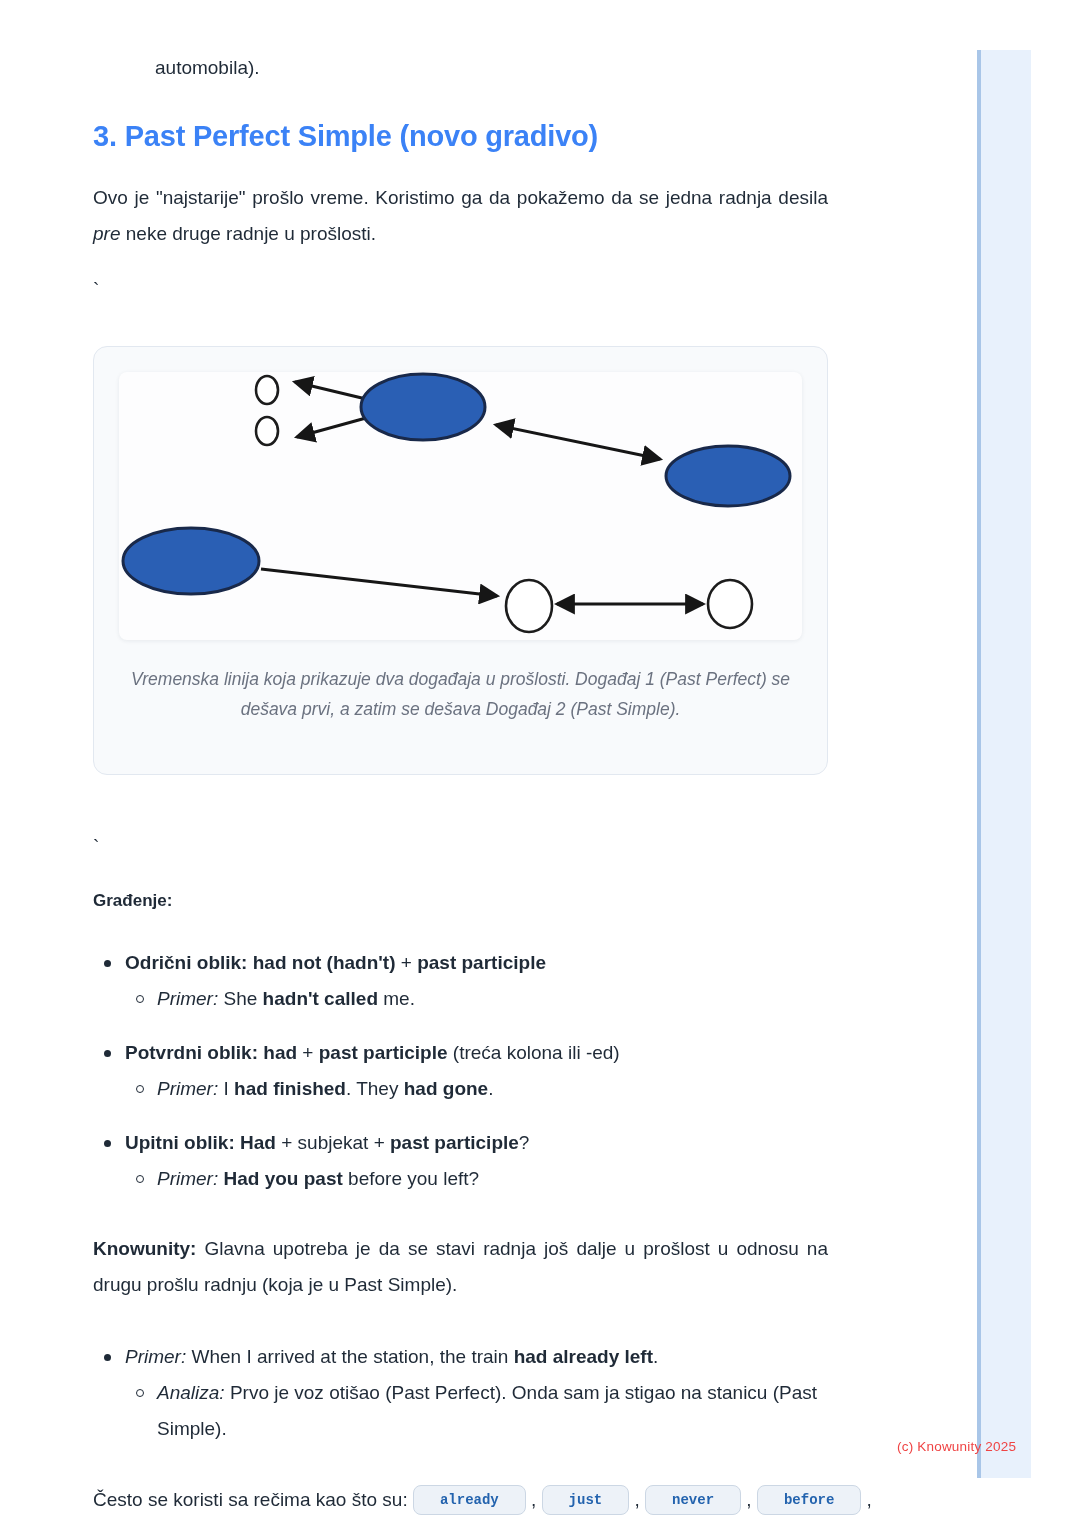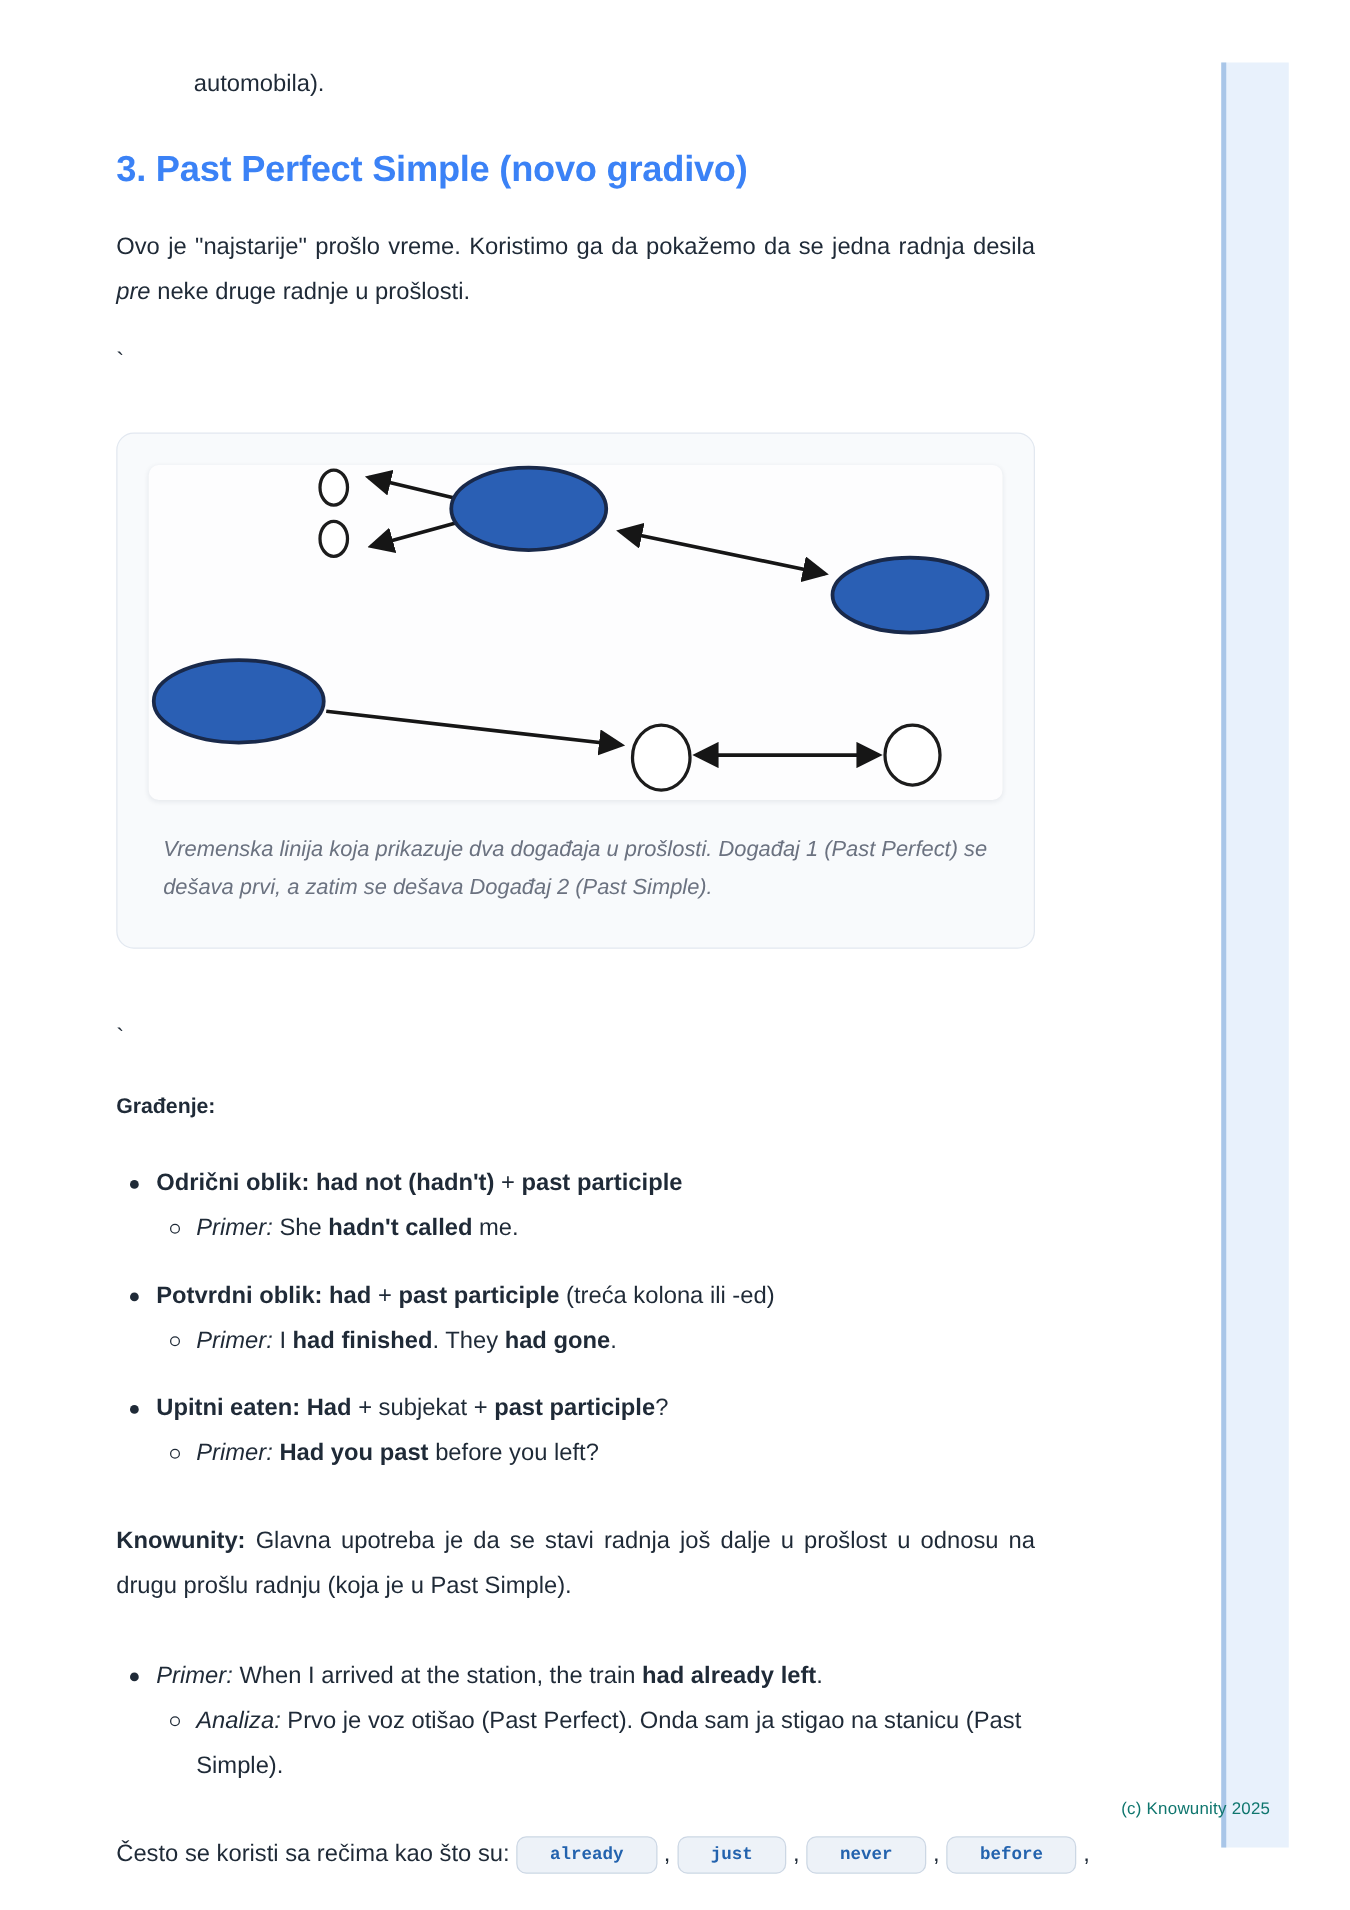--- a/index.html
+++ b/index.html
@@ -14,21 +14,21 @@
   .page{
     position:relative; width:1080px; height:1528px; background:#fff; overflow:hidden;
     font-family:"Liberation Sans", sans-serif; color:var(--ink);
   }
   .side-bar{
     position:absolute; left:977px; top:50px; width:54px; height:1428px;
     background:var(--bar-fill); border-left:4px solid var(--bar-edge); z-index:1;
   }
   .watermark{
     position:absolute; left:897px; top:1439px; z-index:3;
-    font-size:13.5px; color:#0f766e; letter-spacing:.2px; white-space:nowrap;
+    font-size:13.5px; color:#ef4444; letter-spacing:.2px; white-space:nowrap;
   }
   .content{
     position:relative; z-index:2; margin-left:93px; width:735px; padding-top:50px;
     font-size:19px; line-height:36px;
   }
   .hang{padding-left:62px;}
   h2.heading{
     margin-top:30px; font-size:29px; line-height:40px; font-weight:800;
     color:var(--accent); letter-spacing:-.2px;
   }
@@ -41,21 +41,21 @@
   figure.card{
     margin-top:38px; background:var(--card-bg); border:1px solid var(--card-border);
     border-radius:14px; padding:25px 25px 34px 25px; width:735px;
   }
   .canvas{
     width:683px; height:268px; background:#fdfdfe; border-radius:8px;
     box-shadow:0 1px 4px rgba(30,41,59,.08); overflow:hidden;
   }
   .canvas svg{display:block;}
   figcaption.caption{
-    margin:24px auto 0 auto; max-width:660px; text-align:left;
+    margin:24px auto 16px auto; max-width:660px; text-align:center;
     font-style:italic; font-size:17.5px; line-height:30px; color:var(--muted);
   }
   .label{margin-top:18px; font-weight:700; font-size:17px;}
   .blist{margin-top:26px; list-style:none;}
   .blist > li{position:relative; padding-left:32px; margin-bottom:18px;}
   .m1{
     position:absolute; left:11px; top:15px; width:7px; height:7px; border-radius:50%;
     background:var(--ink);
   }
   .subrow{position:relative; padding-left:32px;}
@@ -133,21 +133,21 @@
       <li>
         <span class="m1"></span>
         <p><span class="b">Potvrdni oblik: had</span><span> + </span><span class="b">past participle</span><span> (treća kolona ili -ed)</span></p>
         <div class="subrow">
           <span class="m2"></span>
           <p><span class="i">Primer:</span><span> I </span><span class="b">had finished</span><span>. They </span><span class="b">had gone</span><span>.</span></p>
         </div>
       </li>
       <li>
         <span class="m1"></span>
-        <p><span class="b">Upitni eaten: Had</span><span> + subjekat + </span><span class="b">past participle</span><span>?</span></p>
+        <p><span class="b">Upitni oblik: Had</span><span> + subjekat + </span><span class="b">past participle</span><span>?</span></p>
         <div class="subrow">
           <span class="m2"></span>
           <p><span class="i">Primer:</span><span> </span><span class="b">Had you past</span><span> before you left?</span></p>
         </div>
       </li>
     </ul>
 
     <p class="para justify" style="margin-top:34px;"><span class="b">Knowunity:</span><span> Glavna upotreba je da se stavi radnja još dalje u prošlost u odnosu na drugu prošlu radnju (koja je u Past Simple).</span></p>
 
     <ul class="blist" style="margin-top:36px;">

